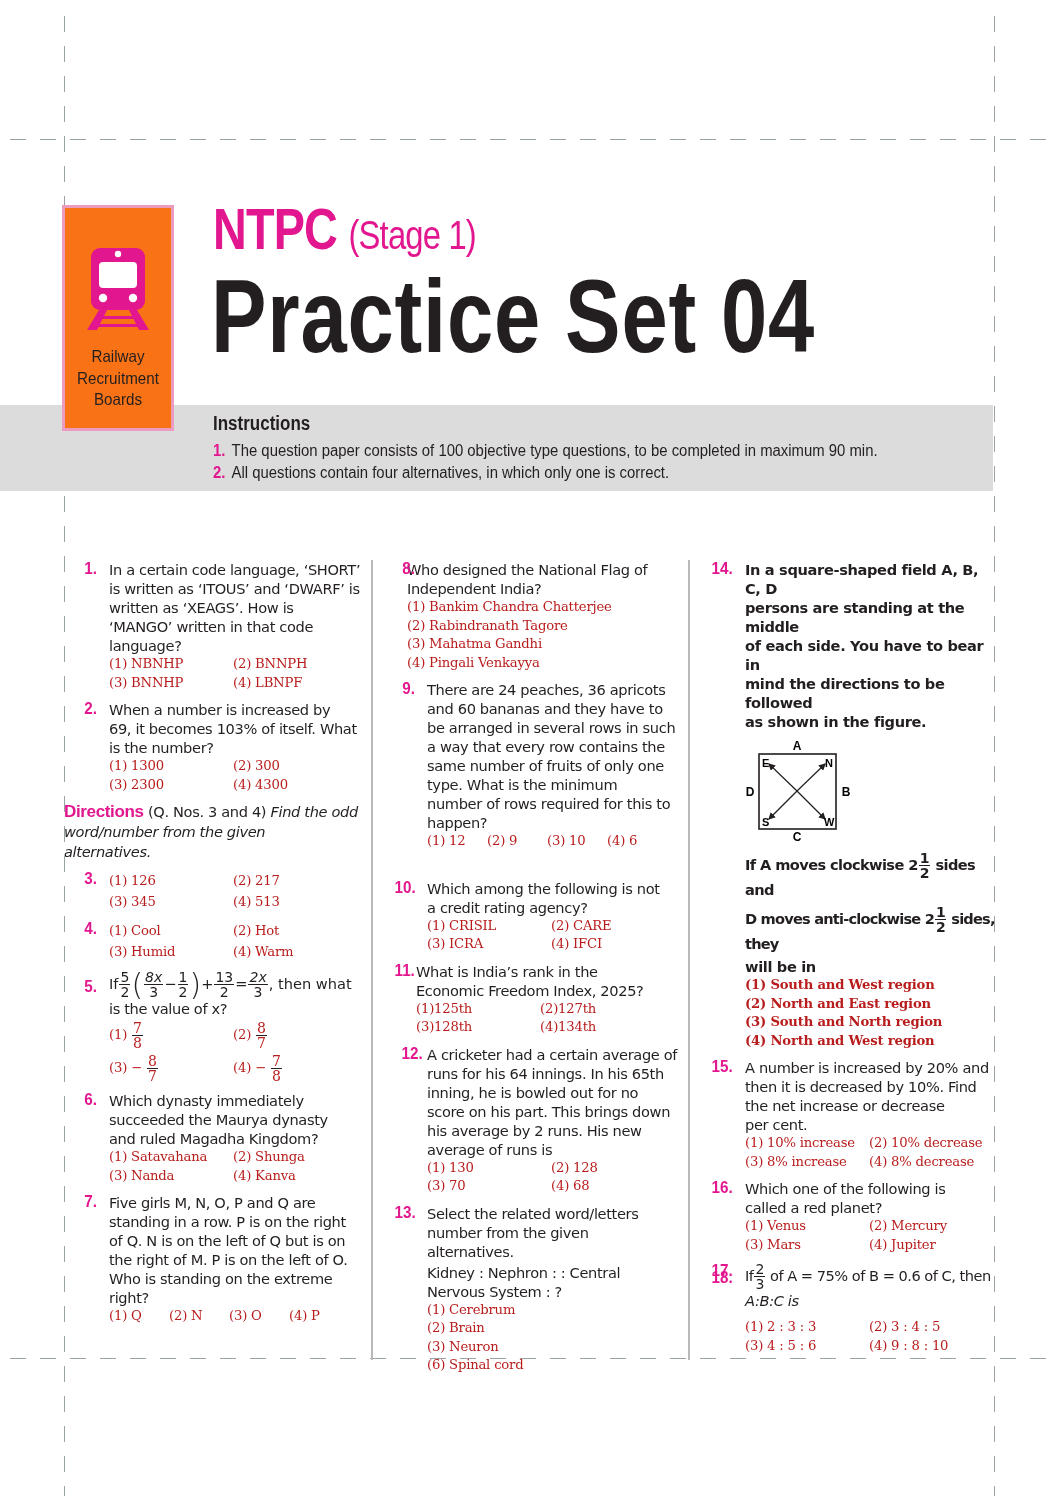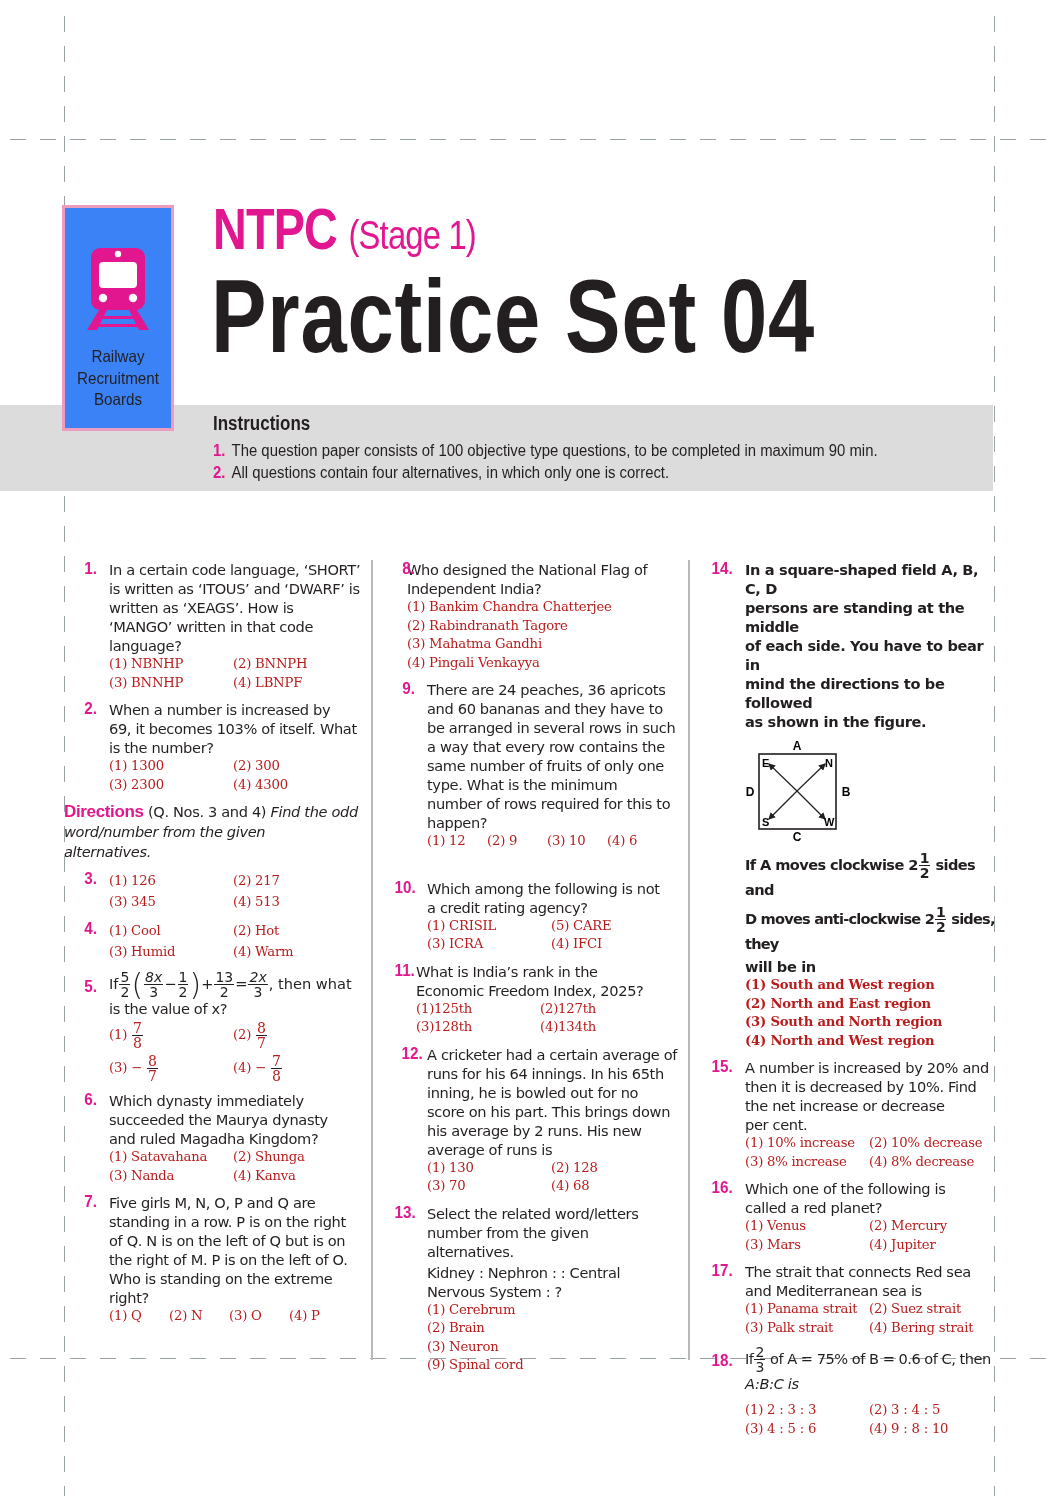--- a/index.html
+++ b/index.html
@@ -10,21 +10,21 @@
   }
   .dash-v { position:absolute; width:1px;
     background: repeating-linear-gradient(to bottom, #99a2a5 0 16px, transparent 16px 30px); }
   .dash-h { position:absolute; height:1px;
     background: repeating-linear-gradient(to right, #99a2a5 0 16px, transparent 16px 30px); }
 
   
   .grey-band { position:absolute; left:0; top:405px; width:993px; height:86px; background:#dcdcdc; }
   .logo-box {
     position:absolute; left:62px; top:205px; width:106px; height:220px;
-    border:3px solid #ec9cbf; background:#3b82f6; box-sizing:content-box;
+    border:3px solid #ec9cbf; background:#f97316; box-sizing:content-box;
   }
   .logo-box svg { position:absolute; left:20px; top:32px; }
   .logo-text {
     position:absolute; left:0; right:0; top:138px; text-align:center;
     font-family:"Liberation Sans", sans-serif; font-size:16.5px; line-height:21.5px;
     color:#231f20; transform:scaleX(0.92);
   }
   .ntpc {
     position:absolute; left:213px; top:196px;
     font-family:"Liberation Sans", sans-serif; font-weight:bold; color:#e2168e;
@@ -279,21 +279,21 @@
 
   <div class="q">
     <span class="qn" style="left:0px;">10.</span>
     <div class="qbody" style="margin-left:33px;margin-top:28px;">
       <div class="qtext">
         <div>Which among the following is not</div>
         <div>a credit rating agency?</div>
       </div>
       <div class="opts opt-grid">
         <div>(1) CRISIL</div>
-        <div>(5) CARE</div>
+        <div>(2) CARE</div>
         <div>(3) ICRA</div>
         <div>(4) IFCI</div>
       </div>
     </div>
   </div>
 
   <div class="q">
     <span class="qn" style="left:0px;">11.</span>
     <div class="qbody" style="margin-left:22px;">
       <div class="qtext">
@@ -336,21 +336,21 @@
         <div>Select the related word/letters</div>
         <div>number from the given</div>
         <div>alternatives.</div>
         <div style="margin-top:2px;">Kidney : Nephron : : Central</div>
         <div>Nervous System : ?</div>
       </div>
       <div class="opts">
         <div>(1) Cerebrum</div>
         <div>(2) Brain</div>
         <div>(3) Neuron</div>
-        <div>(9) Spinal cord</div>
+        <div>(6) Spinal cord</div>
       </div>
     </div>
   </div>
 </div>
 
 <div class="col" style="left:711px; width:285px;">
   <div class="q">
     <span class="qn" style="left:0px;">14.</span>
     <div class="qbody" style="margin-left:34px;font-weight:bold;">
       <div class="qtext">
@@ -423,32 +423,20 @@
         <div>(1) Venus</div>
         <div>(2) Mercury</div>
         <div>(3) Mars</div>
         <div>(4) Jupiter</div>
       </div>
     </div>
   </div>
 
   <div class="q">
     <span class="qn" style="left:0px;">17.</span>
-    <div class="qbody" style="margin-left:34px;">
-      <div class="qtext">
-        <div>The strait that connects Red sea</div>
-        <div>and Mediterranean sea is</div>
-      </div>
-      <div class="opts opt-grid">
-        <div>(1) Panama strait</div>
-        <div>(2) Suez strait</div>
-        <div>(3) Palk strait</div>
-        <div>(4) Bering strait</div>
-      </div>
-    </div>
   </div>
 
   <div class="q">
     <span class="qn" style="left:0px; top:7px;">18.</span>
     <div class="qbody" style="margin-left:34px;">
       <div class="math" style="letter-spacing:-0.5px;"><span>If</span><span class="frac"><span class="num">2</span><span class="den">3</span></span><span> of A = 75% of B = 0.6 of C, then</span></div>
       <div class="qtext ital" style="margin-bottom:8px;">A:B:C is</div>
       <div class="opts opt-grid">
         <div>(1) 2 : 3 : 3</div>
         <div>(2) 3 : 4 : 5</div>

